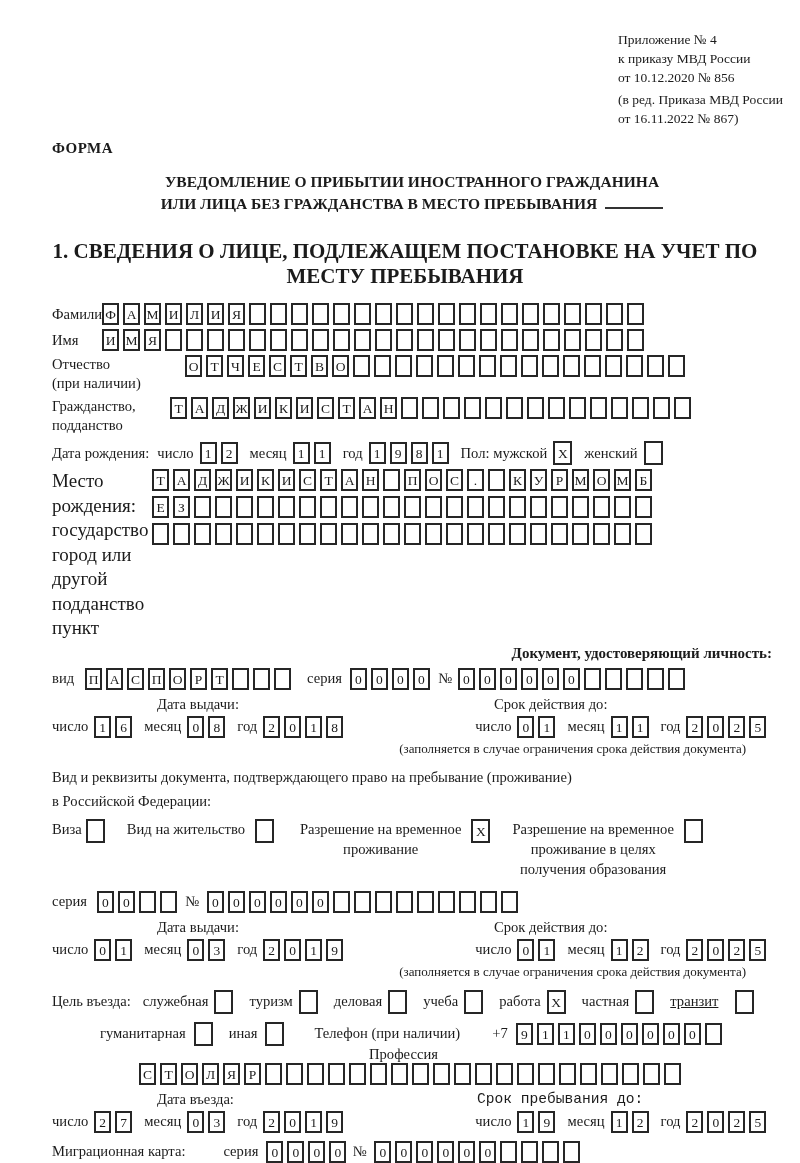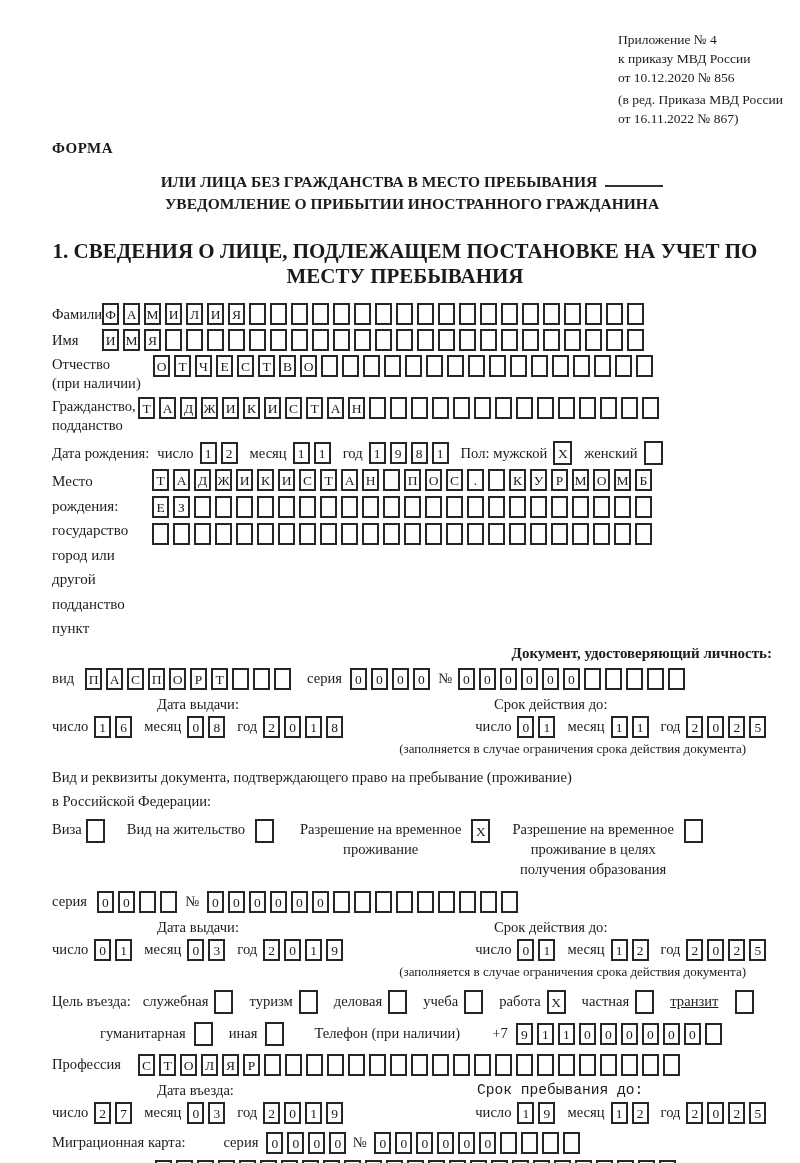--- a/index.html
+++ b/index.html
@@ -12,35 +12,35 @@
   .appendix { margin-left:566px; width:200px; font-size:13.5px; line-height:19px; }
   .appendix .ed { margin-top:3px; }
   .forma { text-align:left; font-weight:bold; font-size:15px; padding-right:28px; margin-top:12px; letter-spacing:.5px; }
 
   .title { text-align:center; font-weight:bold; font-size:15.5px; line-height:22px; margin-top:14px; }
   .uline { display:inline-block; width:58px; border-bottom:2px solid #333; margin-left:8px; vertical-align:baseline; }
   .section-title { text-align:center; font-weight:bold; font-size:21px; margin-top:24px; margin-left:-14px; }
 
   .rows { margin-top:14px; }
   .row { display:flex; align-items:center; margin-bottom:4px; }
-  .row-top { align-items:flex-start; }
+  .row-top { align-items:flex-start;gap:32px; }
   .lbl { font-size:14.6px; flex-shrink:0; }
   .boxes { display:flex; flex-shrink:0; }
   .cell { display:inline-block; width:17px; height:22px; border:2px solid #262626;
           margin-right:4px; text-align:center; font-size:13.5px; line-height:19px;
           flex-shrink:0; background:#fff; }
   .cbox .cell { width:19px; height:24px; line-height:21px; }
 
   .w50  { width:50px; }   .w101 { width:101px; }
   .w86  { width:86px; }
   .ml   { margin-left:8px; margin-right:6px; }
   .two-line { line-height:19px; }
 
   .birthplace { display:flex; align-items:flex-start; }
-  .bp-labels { width:100px; flex-shrink:0; font-size:15px; line-height:24.5px; }
+  .bp-labels { width:100px; flex-shrink:0; font-size:19px; line-height:24.5px; }
   .bp-rows .boxes { margin-bottom:5px; }
 
   .center-b { text-align:right; font-weight:bold; font-size:15px; margin:4px 0 6px -14px; }
 
   .dates-head { display:flex; font-size:14.6px; margin-top:6px; }
   .dh1 { margin-left:105px; }
   .dh2 { margin-left:255px; }
   .num-row { display:flex; align-items:center; margin-top:3px; }
   .num-row .lbl { margin-right:6px; }
   .rgap { margin-left:128px; }
@@ -70,24 +70,24 @@
     <div>Приложение № 4</div>
     <div>к приказу МВД России</div>
     <div>от 10.12.2020 № 856</div>
     <div class="ed">(в ред. Приказа МВД России</div>
     <div>от 16.11.2022 № 867)</div>
   </div>
 
   <div class="forma">ФОРМА</div>
 
   <div class="title">
+    <div>УВЕДОМЛЕНИЕ О ПРИБЫТИИ ИНОСТРАННОГО ГРАЖДАНИНА</div>
     <div>
       <span>ИЛИ ЛИЦА БЕЗ ГРАЖДАНСТВА В МЕСТО ПРЕБЫВАНИЯ</span><span class="uline"></span>
     </div>
-    <div>УВЕДОМЛЕНИЕ О ПРИБЫТИИ ИНОСТРАННОГО ГРАЖДАНИНА</div>
   </div>
 
   <div class="section-title">1. СВЕДЕНИЯ О ЛИЦЕ, ПОДЛЕЖАЩЕМ ПОСТАНОВКЕ НА УЧЕТ ПО МЕСТУ ПРЕБЫВАНИЯ</div>
 
   <div class="rows">
 
     <div class="row">
       <span class="lbl w50">Фамилия</span>
       <span class="boxes">
           <span class="cell">Ф</span>
@@ -576,21 +576,21 @@
           <span class="cell">0</span>
           <span class="cell">0</span>
           <span class="cell">0</span>
           <span class="cell">0</span>
           <span class="cell">0</span>
           <span class="cell">0</span>
           <span class="cell"></span>
         </span>
     </div>
 
-    <div class="row" style="margin-top:8px;">
+    <div class="row" style="flex-direction:column;">
       <span class="lbl" style="width:86px;">Профессия</span>
       <span class="boxes">
           <span class="cell">С</span>
           <span class="cell">Т</span>
           <span class="cell">О</span>
           <span class="cell">Л</span>
           <span class="cell">Я</span>
           <span class="cell">Р</span>
           <span class="cell"></span>
           <span class="cell"></span>

